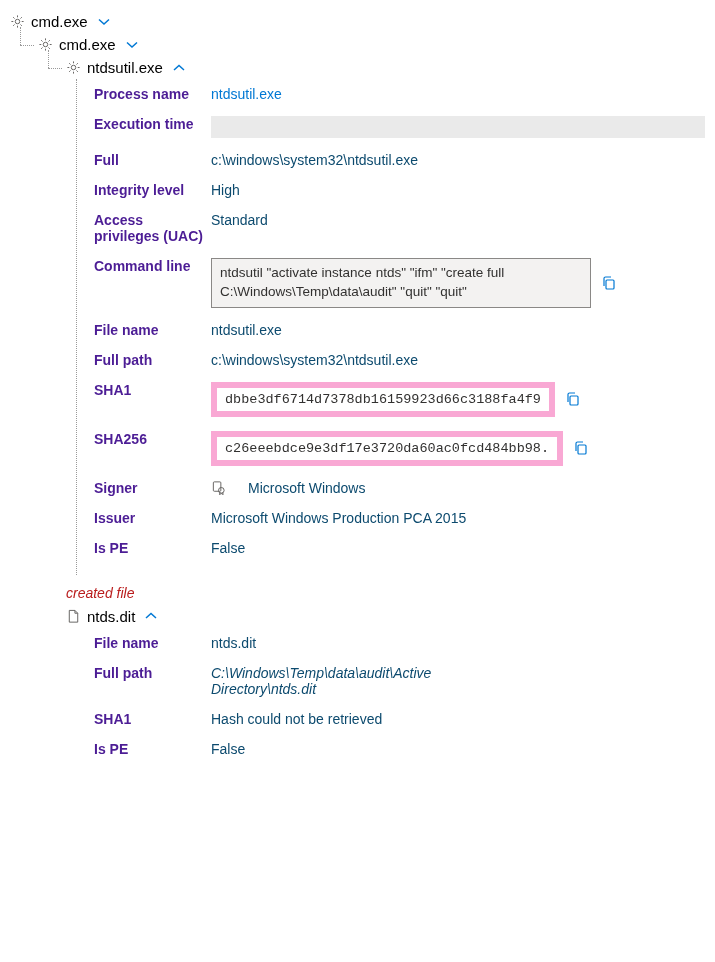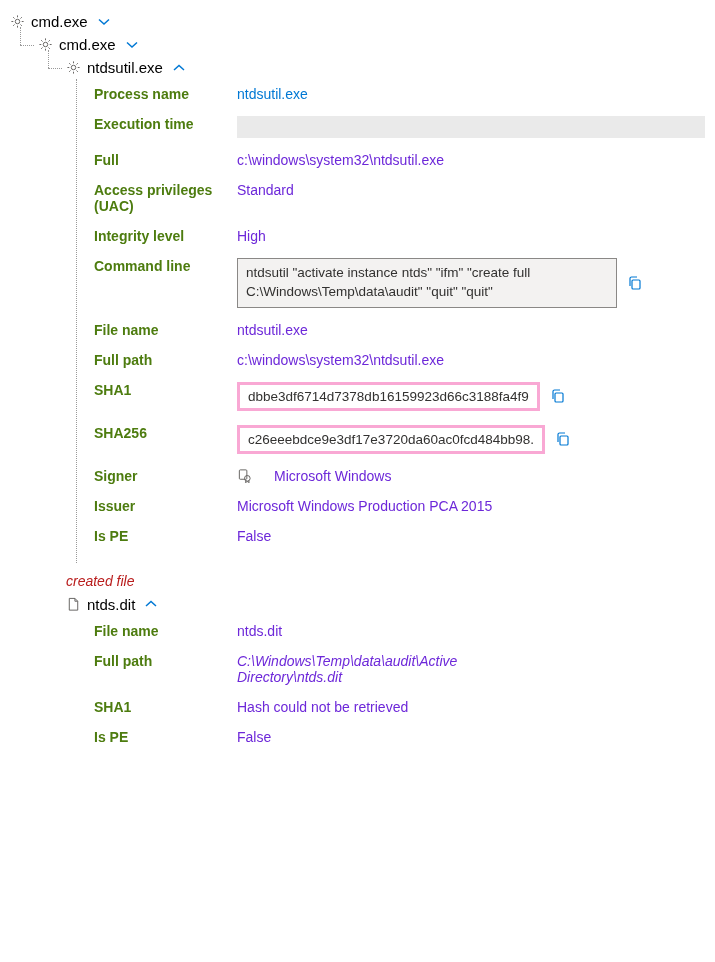--- a/index.html
+++ b/index.html
@@ -46,42 +46,43 @@
     padding-bottom: 12px;
   }
   .details .vline {
     position: absolute;
     left: -18px;
     top: 0;
     bottom: 0;
     border-left: 1px dotted #999;
   }
   .row { display: flex; padding: 7px 0; align-items: flex-start; }
-  .row .label { width: 143px; font-weight: 600; flex-shrink: 0; color: #4d7c0f; font-size: 14px; }
-  .row .value { flex: 1; color: #6d28d9; font-size: 14px; word-break: break-word; }
+  .row .label { width: 117px; font-weight: 600; flex-shrink: 0; color: #4c1d95; font-size: 14px; }
+  .row .value { flex: 1; color: #0c4a6e; font-size: 14px; word-break: break-word; }
   .row .value.link { color: #0078d4; }
   .row .value.redacted { background: #eaeaea; height: 22px; width: 240px; }
   .code-box {
     border: 1px solid #8a8886;
     background: #f3f2f1;
     padding: 5px 8px;
     font-size: 13.5px;
     line-height: 1.4;
     color: #323130;
     max-width: 380px;
   }
   .hash-box {
-    border: 3px solid #f9a8d4;
+    border: 6px solid #f9a8d4;
     padding: 4px 8px;
     font-size: 13.5px;
     white-space: nowrap;
     overflow: hidden;
     text-overflow: clip;
     max-width: 380px;
     display: inline-block;
+    font-family: Liberation Mono, monospace;
   }
   .value-with-copy { display: flex; align-items: center; gap: 10px; }
   .copy-btn { color: #0078d4; cursor: pointer; width: 16px; height: 16px; flex-shrink: 0; }
   .signer-row { display: flex; align-items: center; gap: 22px; }
   .section-label {
     font-style: italic;
     color: #b91c1c;
     font-size: 14px;
     margin: 10px 0 4px 0;
   }
@@ -156,27 +157,27 @@
               <div class="label">Execution time</div>
               <div class="value redacted"></div>
             </div>
 
             <div class="row">
               <div class="label">Full</div>
               <div class="value">c:\windows\system32\ntdsutil.exe</div>
             </div>
 
             <div class="row">
+              <div class="label">Integrity level</div>
+              <div class="value">High</div>
+            </div>
+
+            <div class="row">
               <div class="label">Access privileges (UAC)</div>
               <div class="value">Standard</div>
-            </div>
-
-            <div class="row">
-              <div class="label">Integrity level</div>
-              <div class="value">High</div>
             </div>
 
 
             <div class="row">
               <div class="label">Command line</div>
               <div class="value-with-copy">
                 <div class="code-box">ntdsutil  "activate instance ntds" "ifm" "create full C:\Windows\Temp\data\audit" "quit" "quit"</div>
                 <span class="copy-btn">
                   <svg viewBox="0 0 16 16" fill="none" stroke="#0078d4" stroke-width="1.2">
                       <rect x="5" y="5" width="8" height="9" rx="1"></rect>

